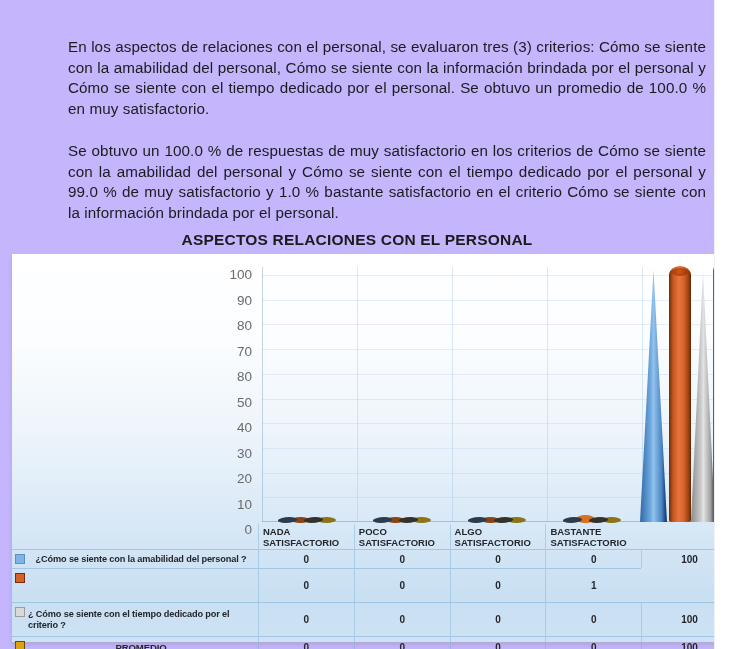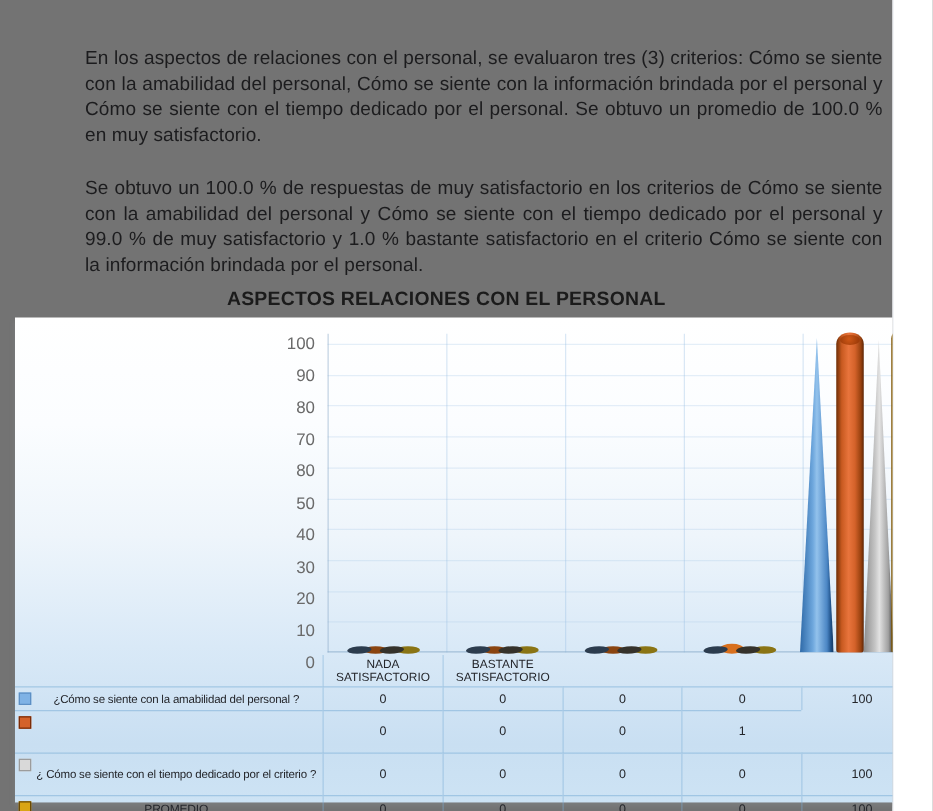--- a/index.html
+++ b/index.html
@@ -1,18 +1,18 @@
 <!DOCTYPE html>
 <html><head>
 <meta charset="utf-8">
 <style>
   html,body{margin:0;padding:0;background:#ffffff;}
   .page{
     position:relative;width:714px;height:649px;overflow:hidden;
-    background:#737373;font-family:"Liberation Sans",sans-serif;
+    background:#c4b5fd;font-family:"Liberation Sans",sans-serif;
     outline:1px solid #eef1f5;
   }
   
   .para{
     position:absolute;left:68px;width:638px;
     font-size:15.2px;line-height:20.6px;color:#1c1c1e;
     text-align:justify;letter-spacing:.1px;
   }
   .para1{top:22px;}
   .para2{top:126px;}
@@ -76,21 +76,21 @@
   .cyl-yellow::after{
     content:"";position:absolute;left:4px;top:2px;width:16px;height:9px;border-radius:50%;
     background:radial-gradient(circle at 45% 38%,#ffe266 0%,#f0b400 78%);
   }
   
   .ctable{position:absolute;left:0;top:270px;width:725px;}
   .trow{display:grid;grid-template-columns:246px repeat(5,1fr);}
   .trow > div{
     border-left:1px solid rgba(125,175,215,.45);
     display:flex;align-items:center;justify-content:center;
-    font-weight:normal;color:#24262b;text-align:center;
+    font-weight:bold;color:#24262b;text-align:left;
   }
   .trow > div:first-child{border-left:none;}
   .trow.bordered > div{border-top:1px solid rgba(125,175,215,.55);}
   .catrow > div{font-size:9.5px;line-height:11px;padding:2px 4px 1px;min-height:22px;border-left:1px solid rgba(125,175,215,.45);}
   .catrow > div:first-child{border-left:none;}
   .valcell{font-size:10px;}
   .r1{min-height:14px;} .r2{min-height:29px;} .r3{min-height:29px;} .r4{min-height:17px;}
   .labelcell{
     position:relative;font-size:9.2px;line-height:11px;letter-spacing:-.15px;
     padding:2px 4px 2px 16px;justify-content:center;
@@ -176,20 +176,22 @@
       <div class="bar cone-blue"></div>
       <div class="bar cyl cyl-orange"></div>
       <div class="bar cone-gray"></div>
       <div class="bar cyl cyl-yellow"></div>
     </div>
 
     <div class="ctable">
       <div class="trow catrow">
         <div></div>
         <div>NADA SATISFACTORIO</div>
+        <div>POCO SATISFACTORIO</div>
+        <div>ALGO SATISFACTORIO</div>
         <div>BASTANTE SATISFACTORIO</div>
       </div>
 
       <div class="trow bordered">
         <div class="labelcell r1">
           <span class="key k0" style="background: rgb(127, 178, 229);"></span>
           <span>¿Cómo se siente con la amabilidad del personal ?</span>
         </div>
         <div class="valcell r1">0</div>
         <div class="valcell r1">0</div>

